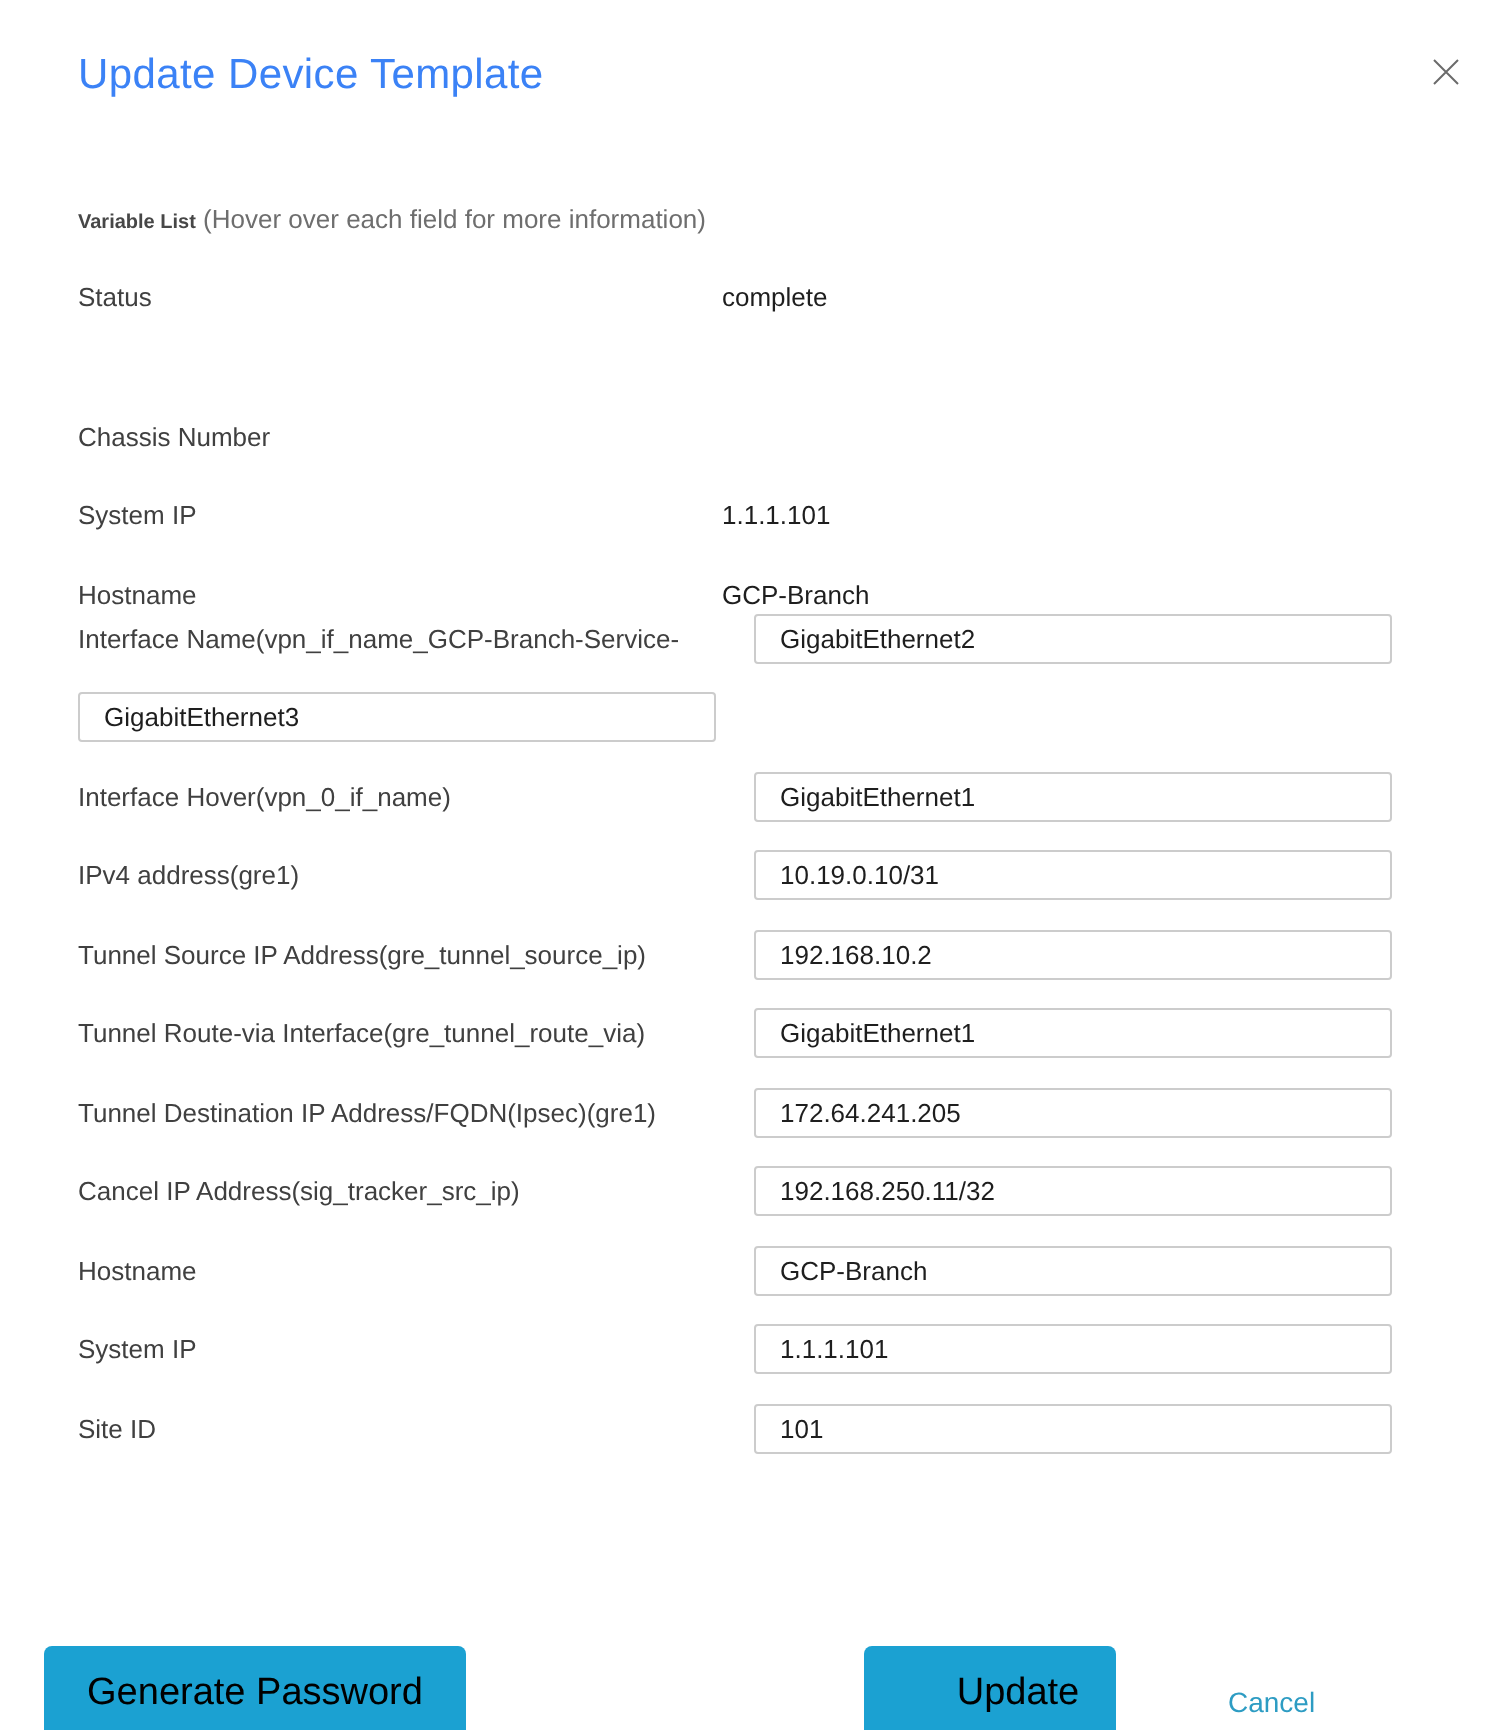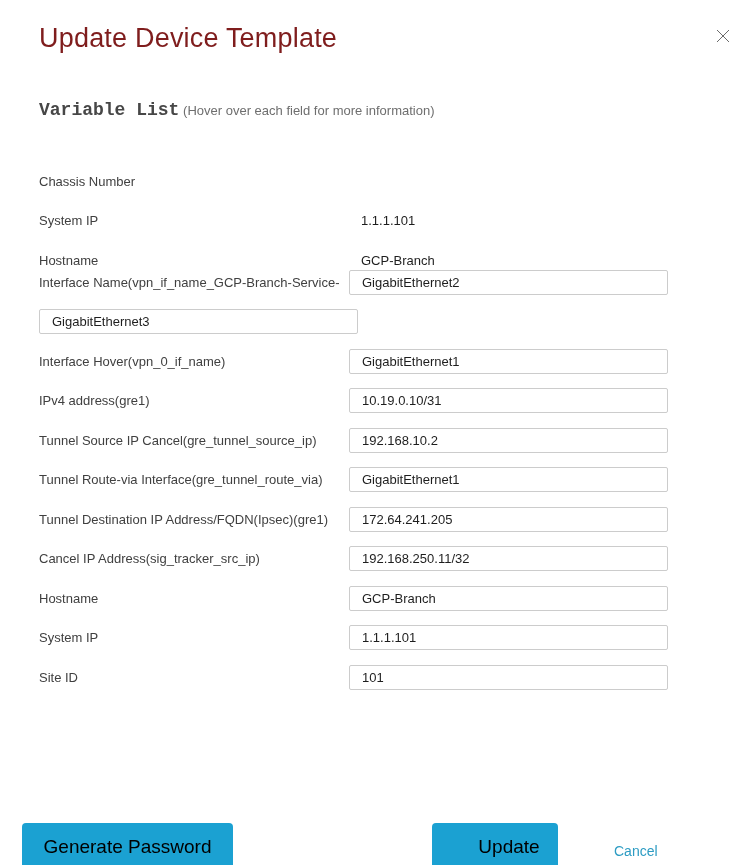--- a/index.html
+++ b/index.html
@@ -16,52 +16,52 @@
   .close-btn {
     position: absolute; top: 5px; right: 16px;
     width: 20px; height: 20px;
     background: none; border: none; cursor: pointer;
     color: #6b6b6b; padding: 0;
   }
   .close-btn svg { display: block; }
 
   h1.title {
     margin: 21px 39px 0 39px;
-    font-size: 27px; line-height: 34px;
+    font-size: 21px; line-height: 34px;
     font-weight: 300; letter-spacing: 0.2px;
-    color: #7f1d1d;
+    color: #3b82f6;
   }
 
   .content { padding: 0 84px 0 39px; }
 
   .section-header {
     margin-top: 47px;
     font-size: 13px; line-height: 16px; color: #6e6e6e;
   }
   .section-header .section-title {
-    font-weight: bold; font-size: 18px; color: #474747; font-family: Liberation Mono, monospace;
+    font-weight: bold; font-size: 10px; color: #474747;
   }
 
   .row { display: flex; align-items: center; }
   .row .label {
     flex: 0 0 310px; width: 310px;
     font-size: 13px; color: #404040;
     white-space: nowrap; overflow: hidden;
   }
   .text-row { height: 16px; }
   .text-row .value {
     flex: 0 0 319px; width: 319px; padding-left: 12px;
     font-size: 13px; color: #1e1e1e;
   }
   .row-status   { margin-top: 20px; }
   .row-chassis  { margin-top: 54px; }
   .row-sysip    { margin-top: 23px; }
   .row-hostname { margin-top: 24px; }
 
-  .input-row { height: 28px; margin-bottom: 11.5px; }
+  .input-row { height: 28px; margin-bottom: 11.5px; gap: 28px; }
   .input-row:first-of-type { margin-top: 19px; }
   .input-row input {
     flex: 0 0 319px; width: 319px; height: 25px;
     border: 1px solid #cccccc; border-radius: 2px;
     background: #fff;
     padding: 0 12px;
     font-family: "Liberation Sans", "DejaVu Sans", sans-serif;
     font-size: 13px; color: #1e1e1e;
     outline: none;
   }
@@ -102,20 +102,24 @@
 
   <h1 class="title">Update Device Template</h1>
 
   <div class="content">
 
     <div class="section-header">
       <span class="section-title">Variable List</span>
       <span class="section-hint"> </span><span>(Hover over each field for more information)</span>
     </div>
 
+    <div class="row text-row row-status">
+      <span class="label">Status</span>
+      <span class="value">complete</span>
+    </div>
 
     <div class="row text-row row-chassis">
       <span class="label">Chassis Number</span>
       <span class="value"></span>
     </div>
 
     <div class="row text-row row-sysip">
       <span class="label">System IP</span>
       <span class="value">1.1.1.101</span>
     </div>
@@ -138,21 +142,21 @@
       <span class="label">Interface Hover(vpn_0_if_name)</span>
       <input type="text" value="GigabitEthernet1" style="">
     </div>
 
     <div class="row input-row">
       <span class="label">IPv4 address(gre1)</span>
       <input type="text" value="10.19.0.10/31" style="">
     </div>
 
     <div class="row input-row">
-      <span class="label">Tunnel Source IP Cancel(gre_tunnel_source_ip)</span>
+      <span class="label">Tunnel Source IP Address(gre_tunnel_source_ip)</span>
       <input type="text" value="192.168.10.2" style="">
     </div>
 
     <div class="row input-row">
       <span class="label">Tunnel Route-via Interface(gre_tunnel_route_via)</span>
       <input type="text" value="GigabitEthernet1" style="">
     </div>
 
     <div class="row input-row">
       <span class="label">Tunnel Destination IP Address/FQDN(Ipsec)(gre1)</span>

